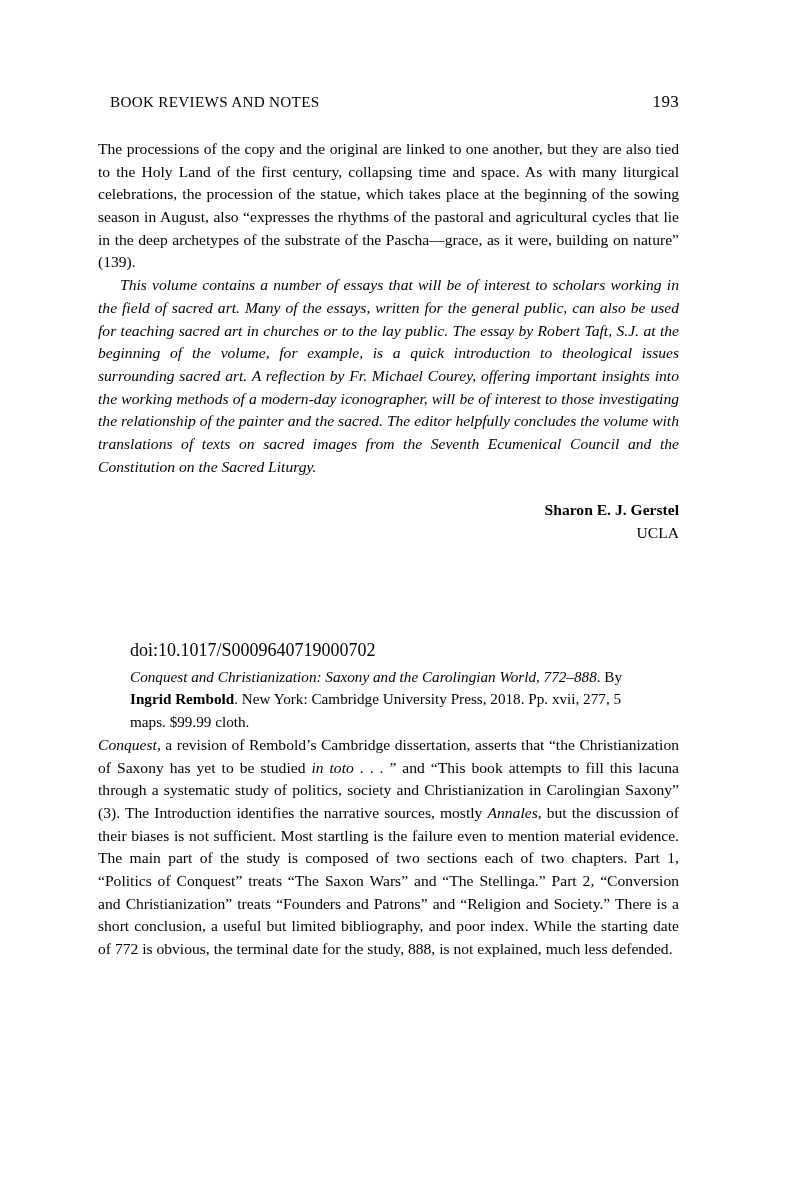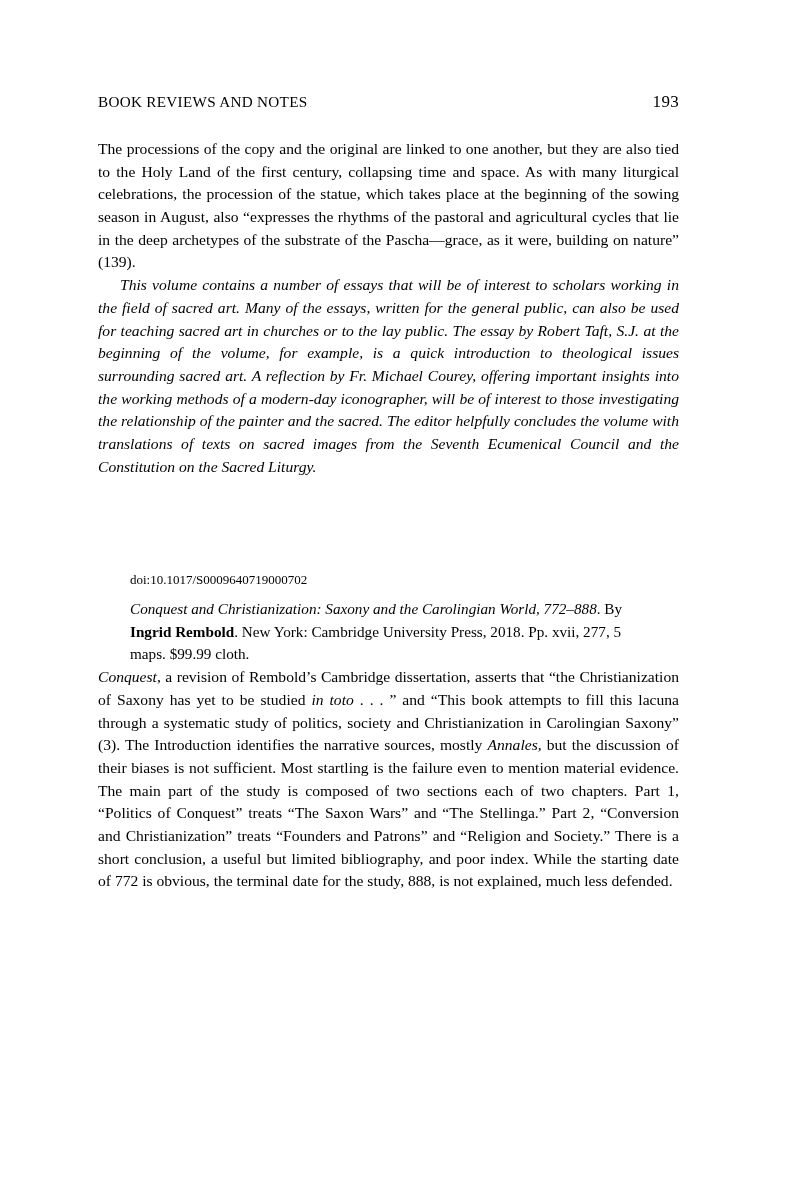--- a/index.html
+++ b/index.html
@@ -23,20 +23,21 @@
     box-sizing: border-box;
     padding: 92px 122px 0 98px;
   }
   .running-head {
     display: flex;
     justify-content: space-between;
     align-items: baseline;
     font-size: 15.5px;
     letter-spacing: 0.3px;
     margin-bottom: 26px;
+    margin-left: 12px;
   }
   .running-head .rh-title {
     font-variant: small-caps;
     text-transform: uppercase;
     font-size: 15.2px;
   }
   .running-head .rh-page {
     font-size: 17px;
   }
   p.body {
@@ -63,22 +64,22 @@
   .gap {
     height: 92px;
   }
   .review-head {
     margin-left: 32px;
     margin-right: 46px;
     font-size: 15.2px;
     line-height: 1.5;
   }
   .doi {
-    font-size: 13px;
-    margin-bottom: 8px;
+    font-size: 18px;
+    margin-bottom: 2px;
   }
   .review-head .title {
     font-weight: normal;
     font-style: italic;
   }
   .review-head .author-name {
     font-weight: bold;
   }
   .review-body {
     margin-top: 17px;
@@ -92,20 +93,24 @@
 
   <div class="running-head">
     <span class="rh-title">Book Reviews and Notes</span>
     <span class="rh-page">193</span>
   </div>
 
   <p class="body">The processions of the copy and the original are linked to one another, but they are also tied to the Holy Land of the first century, collapsing time and space. As with many liturgical celebrations, the procession of the statue, which takes place at the beginning of the sowing season in August, also “expresses the rhythms of the pastoral and agricultural cycles that lie in the deep archetypes of the substrate of the Pascha—grace, as it were, building on nature” (139).</p>
 
   <p class="body indent">This volume contains a number of essays that will be of interest to scholars working in the field of sacred art. Many of the essays, written for the general public, can also be used for teaching sacred art in churches or to the lay public. The essay by Robert Taft, S.J. at the beginning of the volume, for example, is a quick introduction to theological issues surrounding sacred art. A reflection by Fr. Michael Courey, offering important insights into the working methods of a modern-day iconographer, will be of interest to those investigating the relationship of the painter and the sacred. The editor helpfully concludes the volume with translations of texts on sacred images from the Seventh Ecumenical Council and the Constitution on the Sacred Liturgy.</p>
 
+  <div class="signature">
+    <div class="author">Sharon E. J. Gerstel</div>
+    <div class="affil">UCLA</div>
+  </div>
 
   <div class="gap"></div>
 
   <div class="review-head">
     <div class="doi">doi:10.1017/S0009640719000702</div>
     <div>
       <span class="title">Conquest and Christianization: Saxony and the Carolingian World, 772–888</span><span>. By </span><span class="author-name">Ingrid Rembold</span><span>. New York: Cambridge University Press, 2018. Pp. xvii, 277, 5 maps. $99.99 cloth.</span>
     </div>
   </div>
 

